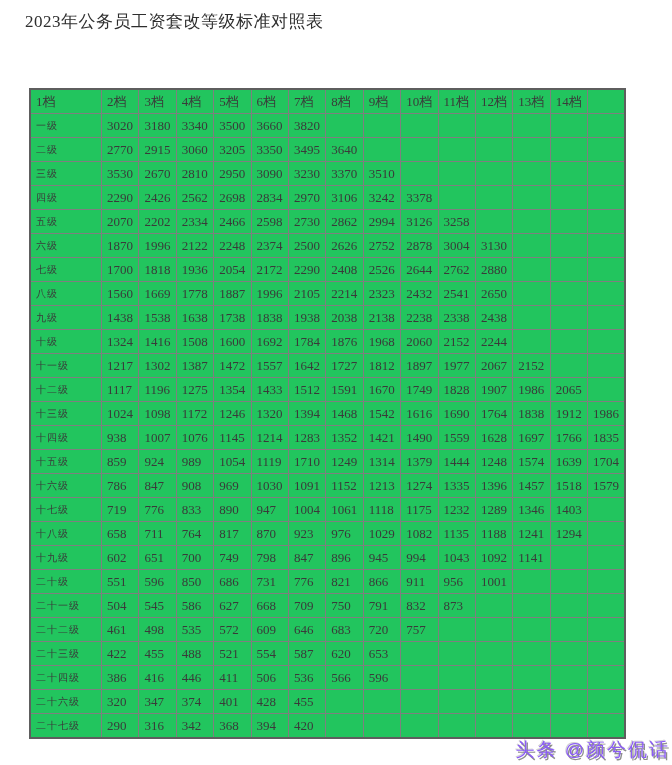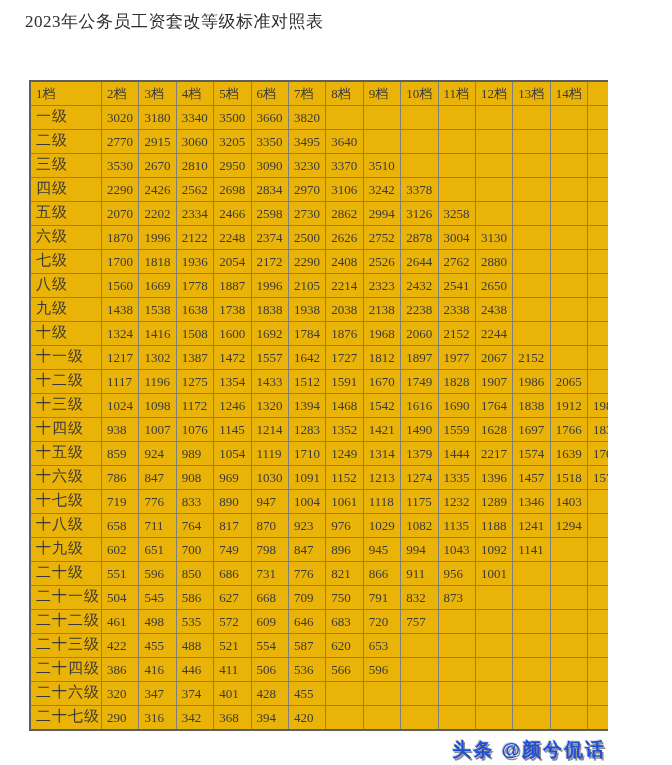--- a/index.html
+++ b/index.html
@@ -3,78 +3,77 @@
 <meta charset="utf-8">
 <style>
   html, body {
     margin: 0;
     padding: 0;
     background: #ffffff;
     font-family: "Liberation Serif", "DejaVu Serif", serif;
   }
   .page {
     position: relative;
-    width: 608px;
+    width: 672px;
     height: 765px;
     background: #ffffff;
     overflow: hidden;
   }
   .title {
     position: absolute;
     left: 25px;
     top: 10px;
     margin: 0;
     font-size: 17px;
     font-weight: 400;
     color: #2e2e2e;
     letter-spacing: 0.5px;
     white-space: nowrap;
   }
   .grade-table {
     position: absolute;
     left: 29px;
-    top: 80px;
+    top: 88px;
     width: 597px;
     border-collapse: collapse;
     table-layout: fixed;
     border: 2px solid #5e5e5e;
-    background: #eab308;
+    background: #22c55e;
   }
   .grade-table th,
   .grade-table td {
     border: 1px solid #7f7f7f;
     height: 23px;
     padding: 0 1px 0 5px;
     font-size: 13px;
     font-weight: 400;
     color: #3a3a3a;
     text-align: left;
     vertical-align: middle;
     overflow: hidden;
     white-space: nowrap;
     line-height: 23px;
   }
   .grade-table th:first-child,
   .grade-table td:first-child {
     width: 64px;
   }
   .grade-table td.label {
-    font-size: 15px;
+    font-size: 10px;
     letter-spacing: 1px;
-    font-family: Liberation Mono, monospace;
   }
   .watermark {
     position: absolute;
     right: 2px;
     bottom: 2px;
     font-family: "Liberation Sans", "DejaVu Sans", sans-serif;
     font-size: 19px;
-    font-weight: 700;
+    font-weight: 400;
     letter-spacing: 2px;
-    color: #1d4ed8;
+    color: #8b5cf6;
     text-shadow: 1.5px 1.5px 0 #8d8d8d, -1px -1px 0 #d2d2d2;
     white-space: nowrap;
   }
 </style>
 </head>
 <body>
 
 <div class="page">
   <h1 class="title">2023年公务员工资套改等级标准对照表</h1>
 
@@ -342,21 +341,21 @@
           <td>859</td>
           <td>924</td>
           <td>989</td>
           <td>1054</td>
           <td>1119</td>
           <td>1710</td>
           <td>1249</td>
           <td>1314</td>
           <td>1379</td>
           <td>1444</td>
-          <td>2217</td>
+          <td>1248</td>
           <td>1574</td>
           <td>1639</td>
           <td>1704</td>
         </tr>
         <tr>
           <td class="label">十六级</td>
           <td>786</td>
           <td>847</td>
           <td>908</td>
           <td>969</td>

